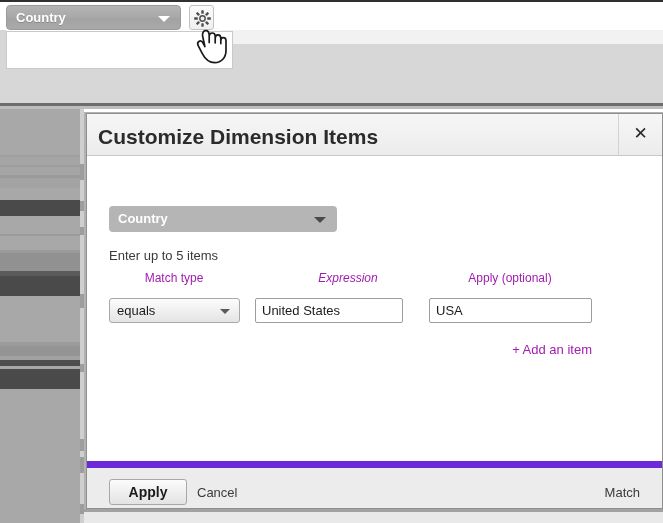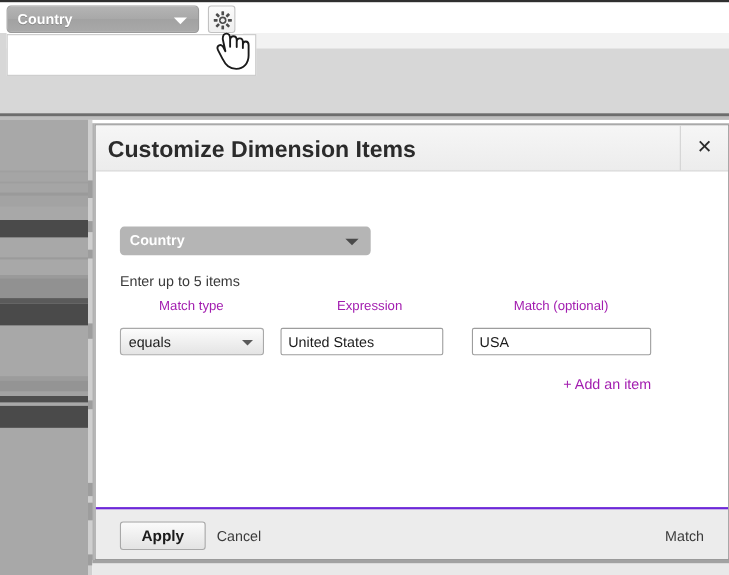--- a/index.html
+++ b/index.html
@@ -220,21 +220,21 @@
   }
 
   .col-head {
     position: absolute;
     top: 115px;
     font-size: 12px;
     color: #a21caf;
     text-align: center;
   }
   .col-head.match { left: 22px; width: 130px; }
-  .col-head.expr  { left: 168px; width: 162px; }
+  .col-head.expr  { left: 180px; width: 162px; font-style: italic; }
   .col-head.name  { left: 342px; width: 162px; }
 
   .row-fields { position: absolute; top: 142px; left: 0; }
 
   .match-select {
     position: absolute;
     left: 22px; top: 0;
     width: 131px; height: 25px;
     background: linear-gradient(to bottom, #fcfcfc 0%, #e4e4e4 100%);
     border: 1px solid #a9a9a9;
@@ -276,21 +276,21 @@
     width: 505px;
     text-align: right;
     font-size: 13px;
     color: #a21caf;
   }
 
   .modal-footer {
     position: relative;
     height: 48px;
     background: #ececec;
-    border-top: 2px solid #6d28d9;
+    border-top: 7px solid #6d28d9;
   }
   .apply-btn {
     position: absolute;
     left: 22px; top: 11px;
     width: 78px; height: 26px;
     background: linear-gradient(to bottom, #fbfbfb 0%, #e3e3e3 100%);
     border: 1px solid #a8a8a8;
     border-radius: 3px;
     box-sizing: border-box;
     font-size: 14px;
@@ -411,21 +411,21 @@
 
     <div class="dlg-dim-select">
       <span>Country</span>
       <span class="caret"></span>
     </div>
 
     <div class="hint-text">Enter up to 5 items</div>
 
     <div class="col-head match">Match type</div>
     <div class="col-head expr">Expression</div>
-    <div class="col-head name">Match (optional)</div>
+    <div class="col-head name">Apply (optional)</div>
 
     <div class="row-fields">
       <div class="match-select">
         <span>equals</span>
         <span class="caret"></span>
       </div>
 
       <input class="text-input expr" type="text" value="United States" style="">
 
       <input class="text-input name" type="text" value="USA" style="">

